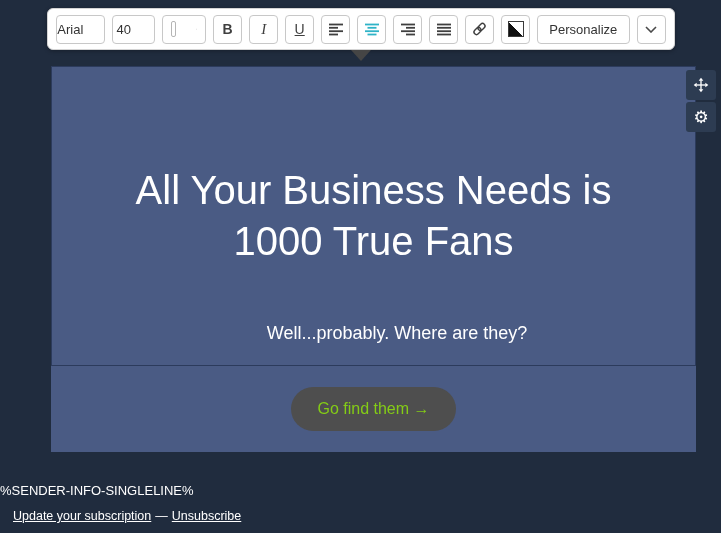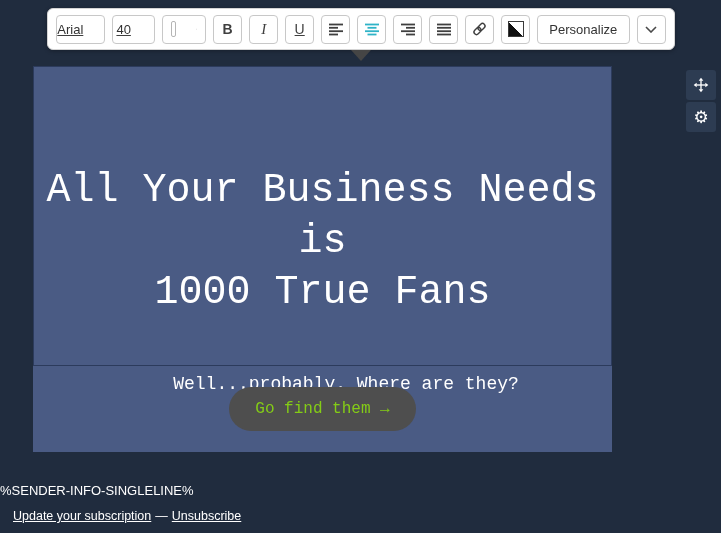--- a/index.html
+++ b/index.html
@@ -26,41 +26,41 @@
     display:flex;align-items:center;gap:7px;padding:0 8px;
     box-shadow:0 1px 4px rgba(0,0,0,.3);
   }
   .tb-btn{
     height:29px;min-width:29px;
     background:#fff;border:1px solid #c8c8c8;border-radius:4px;
     display:flex;align-items:center;justify-content:center;
     padding:0 5px;font-size:14px;color:#3f3f3f;cursor:pointer;
     font-family:inherit;
   }
-  .dd{gap:20px;padding:0 8px;text-decoration:underline;}
+  .dd{gap:20px;padding:0 8px;}
   .dd-value{font-size:13px;color:#333;}
   .swatch{width:16px;height:16px;border:1px solid #b5b5b5;background:#ffffff;border-radius:2px;}
   .b-label{font-weight:bold;font-size:14px;}
   .i-label{font-style:italic;font-family:"Liberation Serif",serif;font-size:15px;}
   .u-label{text-decoration:underline;font-size:14px;}
   .bars line{stroke:#3f3f3f;stroke-width:1.8;}
   .bars.active line{stroke:var(--accent-active);}
   .link-svg{stroke:#3f3f3f;}
   .img-icon{width:16px;height:16px;border:1px solid #3a3a3a;
     background:linear-gradient(45deg,#101010 50%,#ffffff 50%);}
   .personalize{font-size:13px;padding:0 26px;color:#333;}
   .chev-svg polyline{fill:none;stroke:#4a4a4a;stroke-width:1.6;}
   .pointer{
     position:absolute;top:50px;left:351px;width:0;height:0;
     border-left:10px solid transparent;border-right:10px solid transparent;
     border-top:11px solid #454545;
   }
 
   
-  .canvas{position:absolute;top:66px;left:33px;width:579px;font-family:Liberation Mono, monospace;}
+  .canvas{position:absolute;top:66px;left:51px;width:645px;}
   .hero{
     height:300px;background:var(--block-background);
     border:1px solid var(--block-border);
     text-align:center;color:#fff;cursor:pointer;
   }
   .heading{padding-top:98px;font-size:40px;line-height:51px;font-weight:400;}
   .subtext{margin-top:56px;font-size:18px;margin-left:47px;}
   .cta-row{height:86px;background:var(--block-background);
     display:flex;align-items:center;justify-content:center;}
   .cta{

